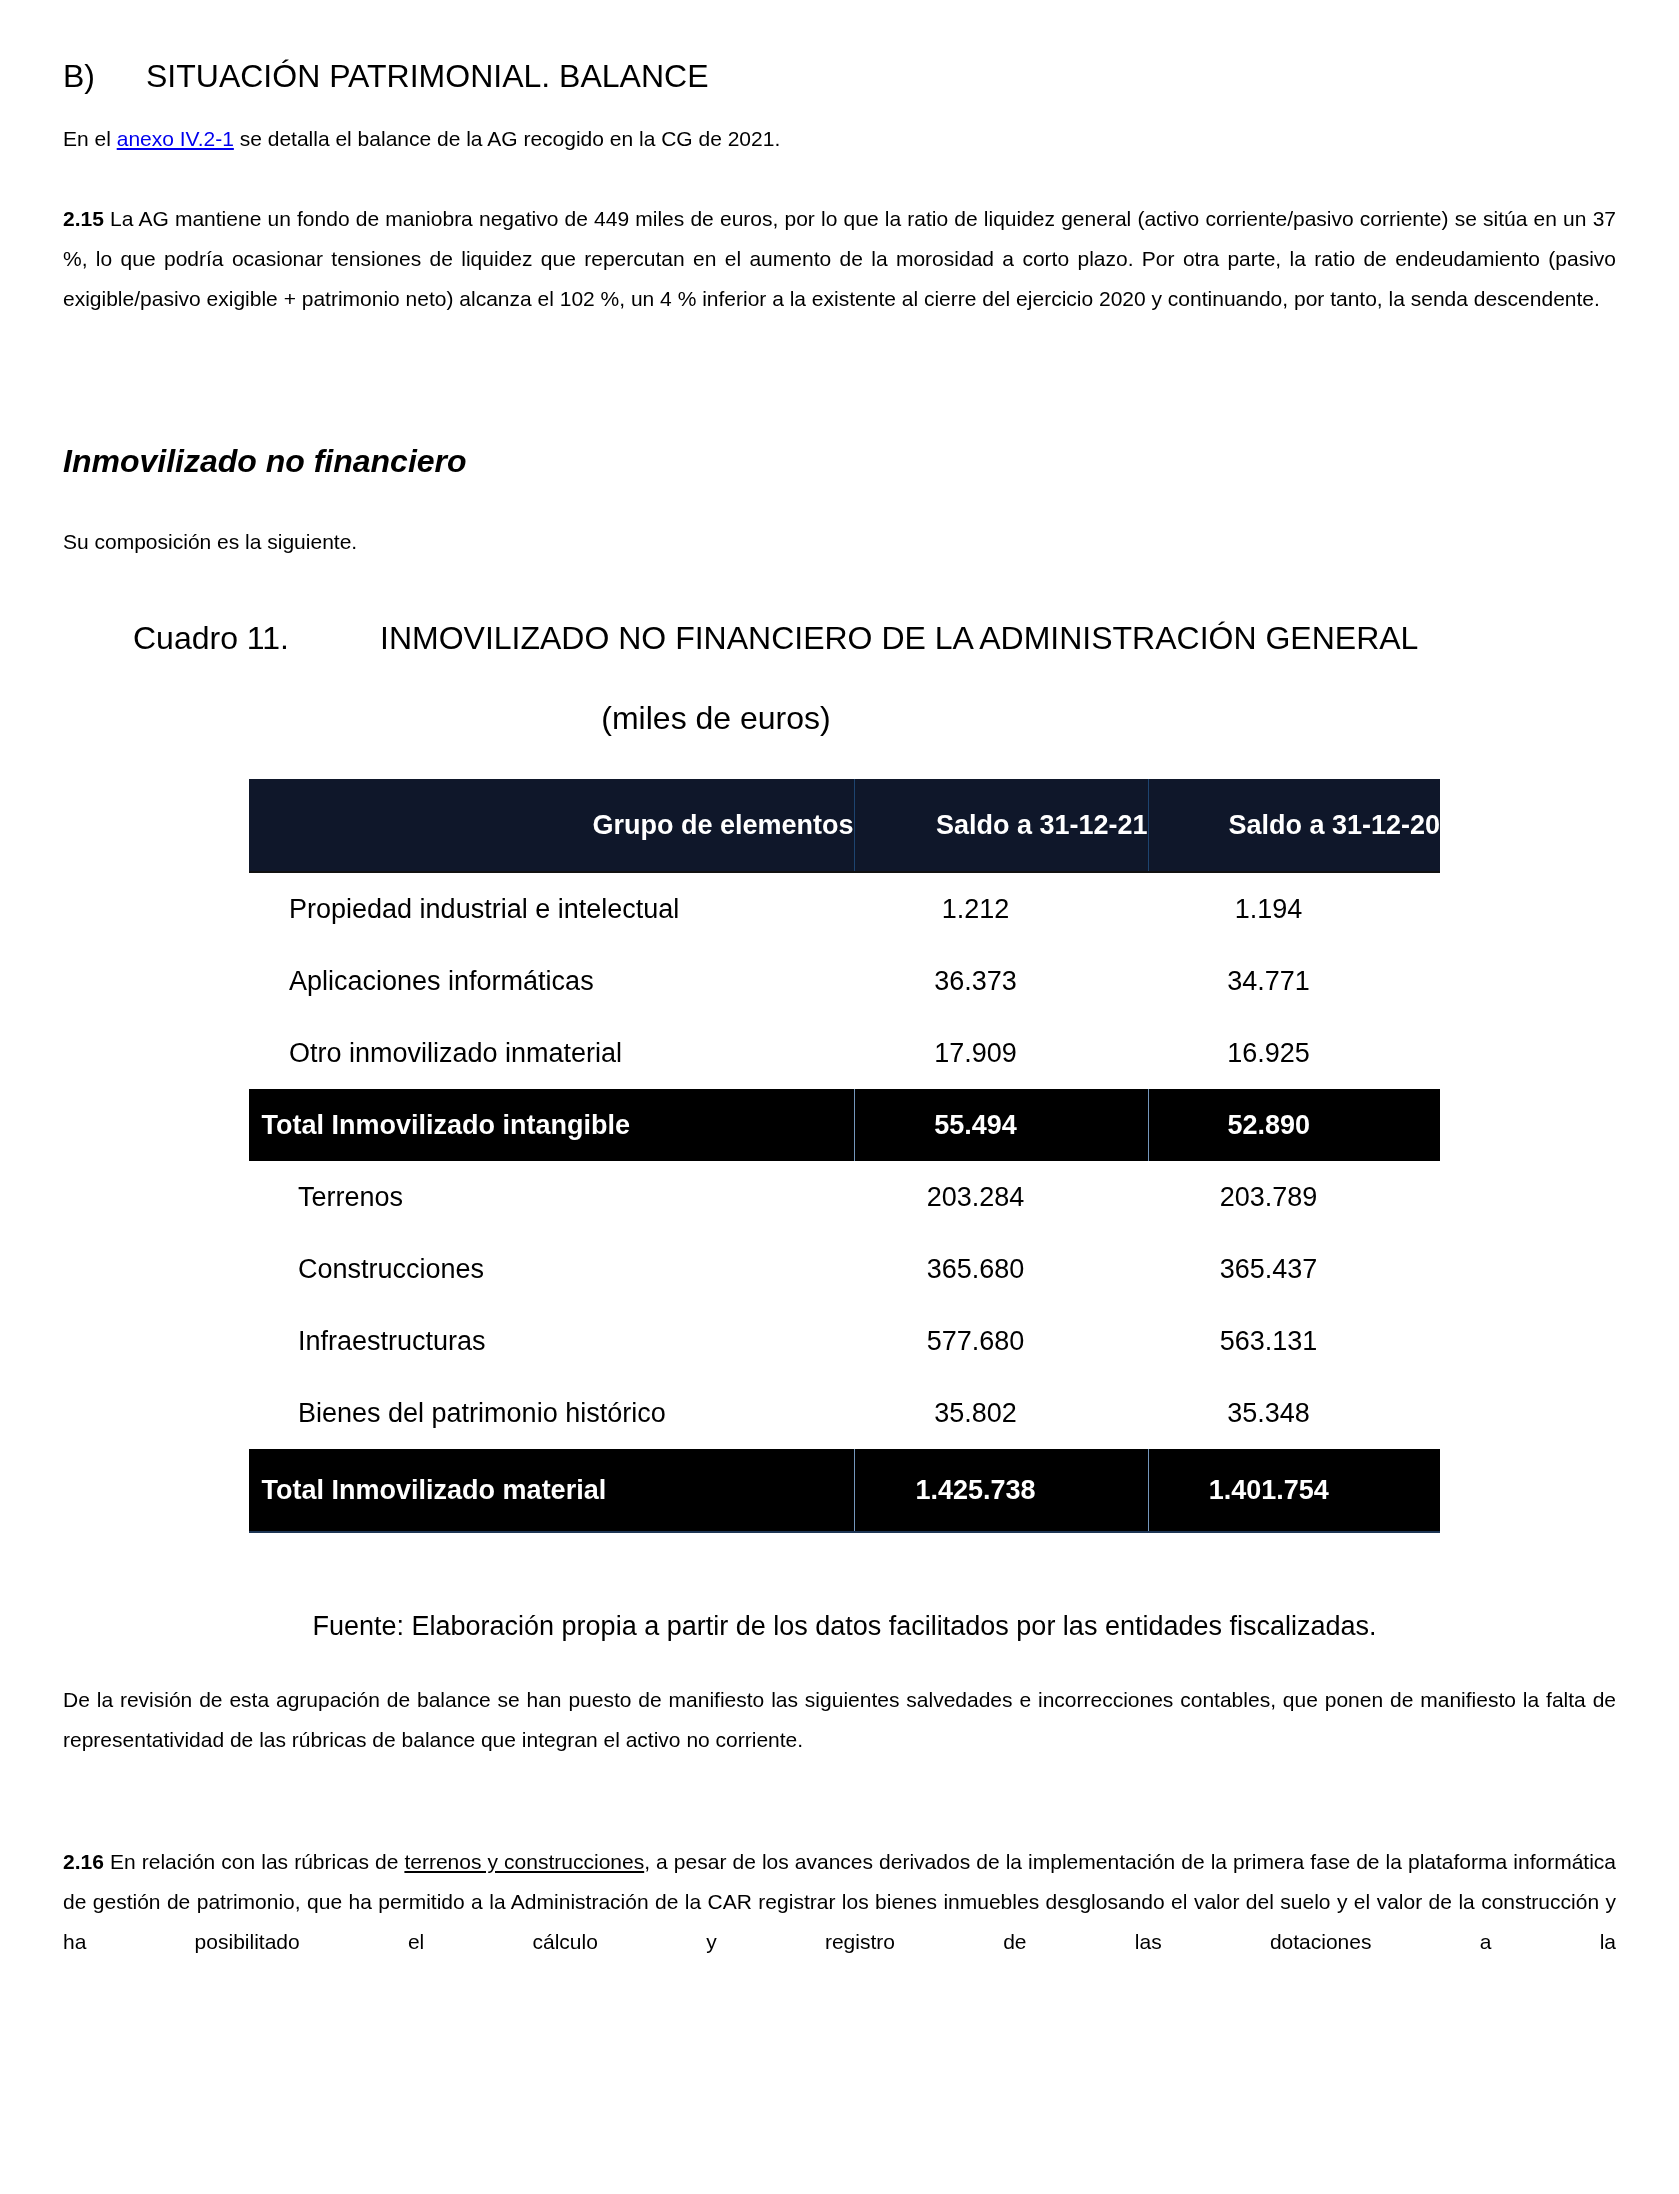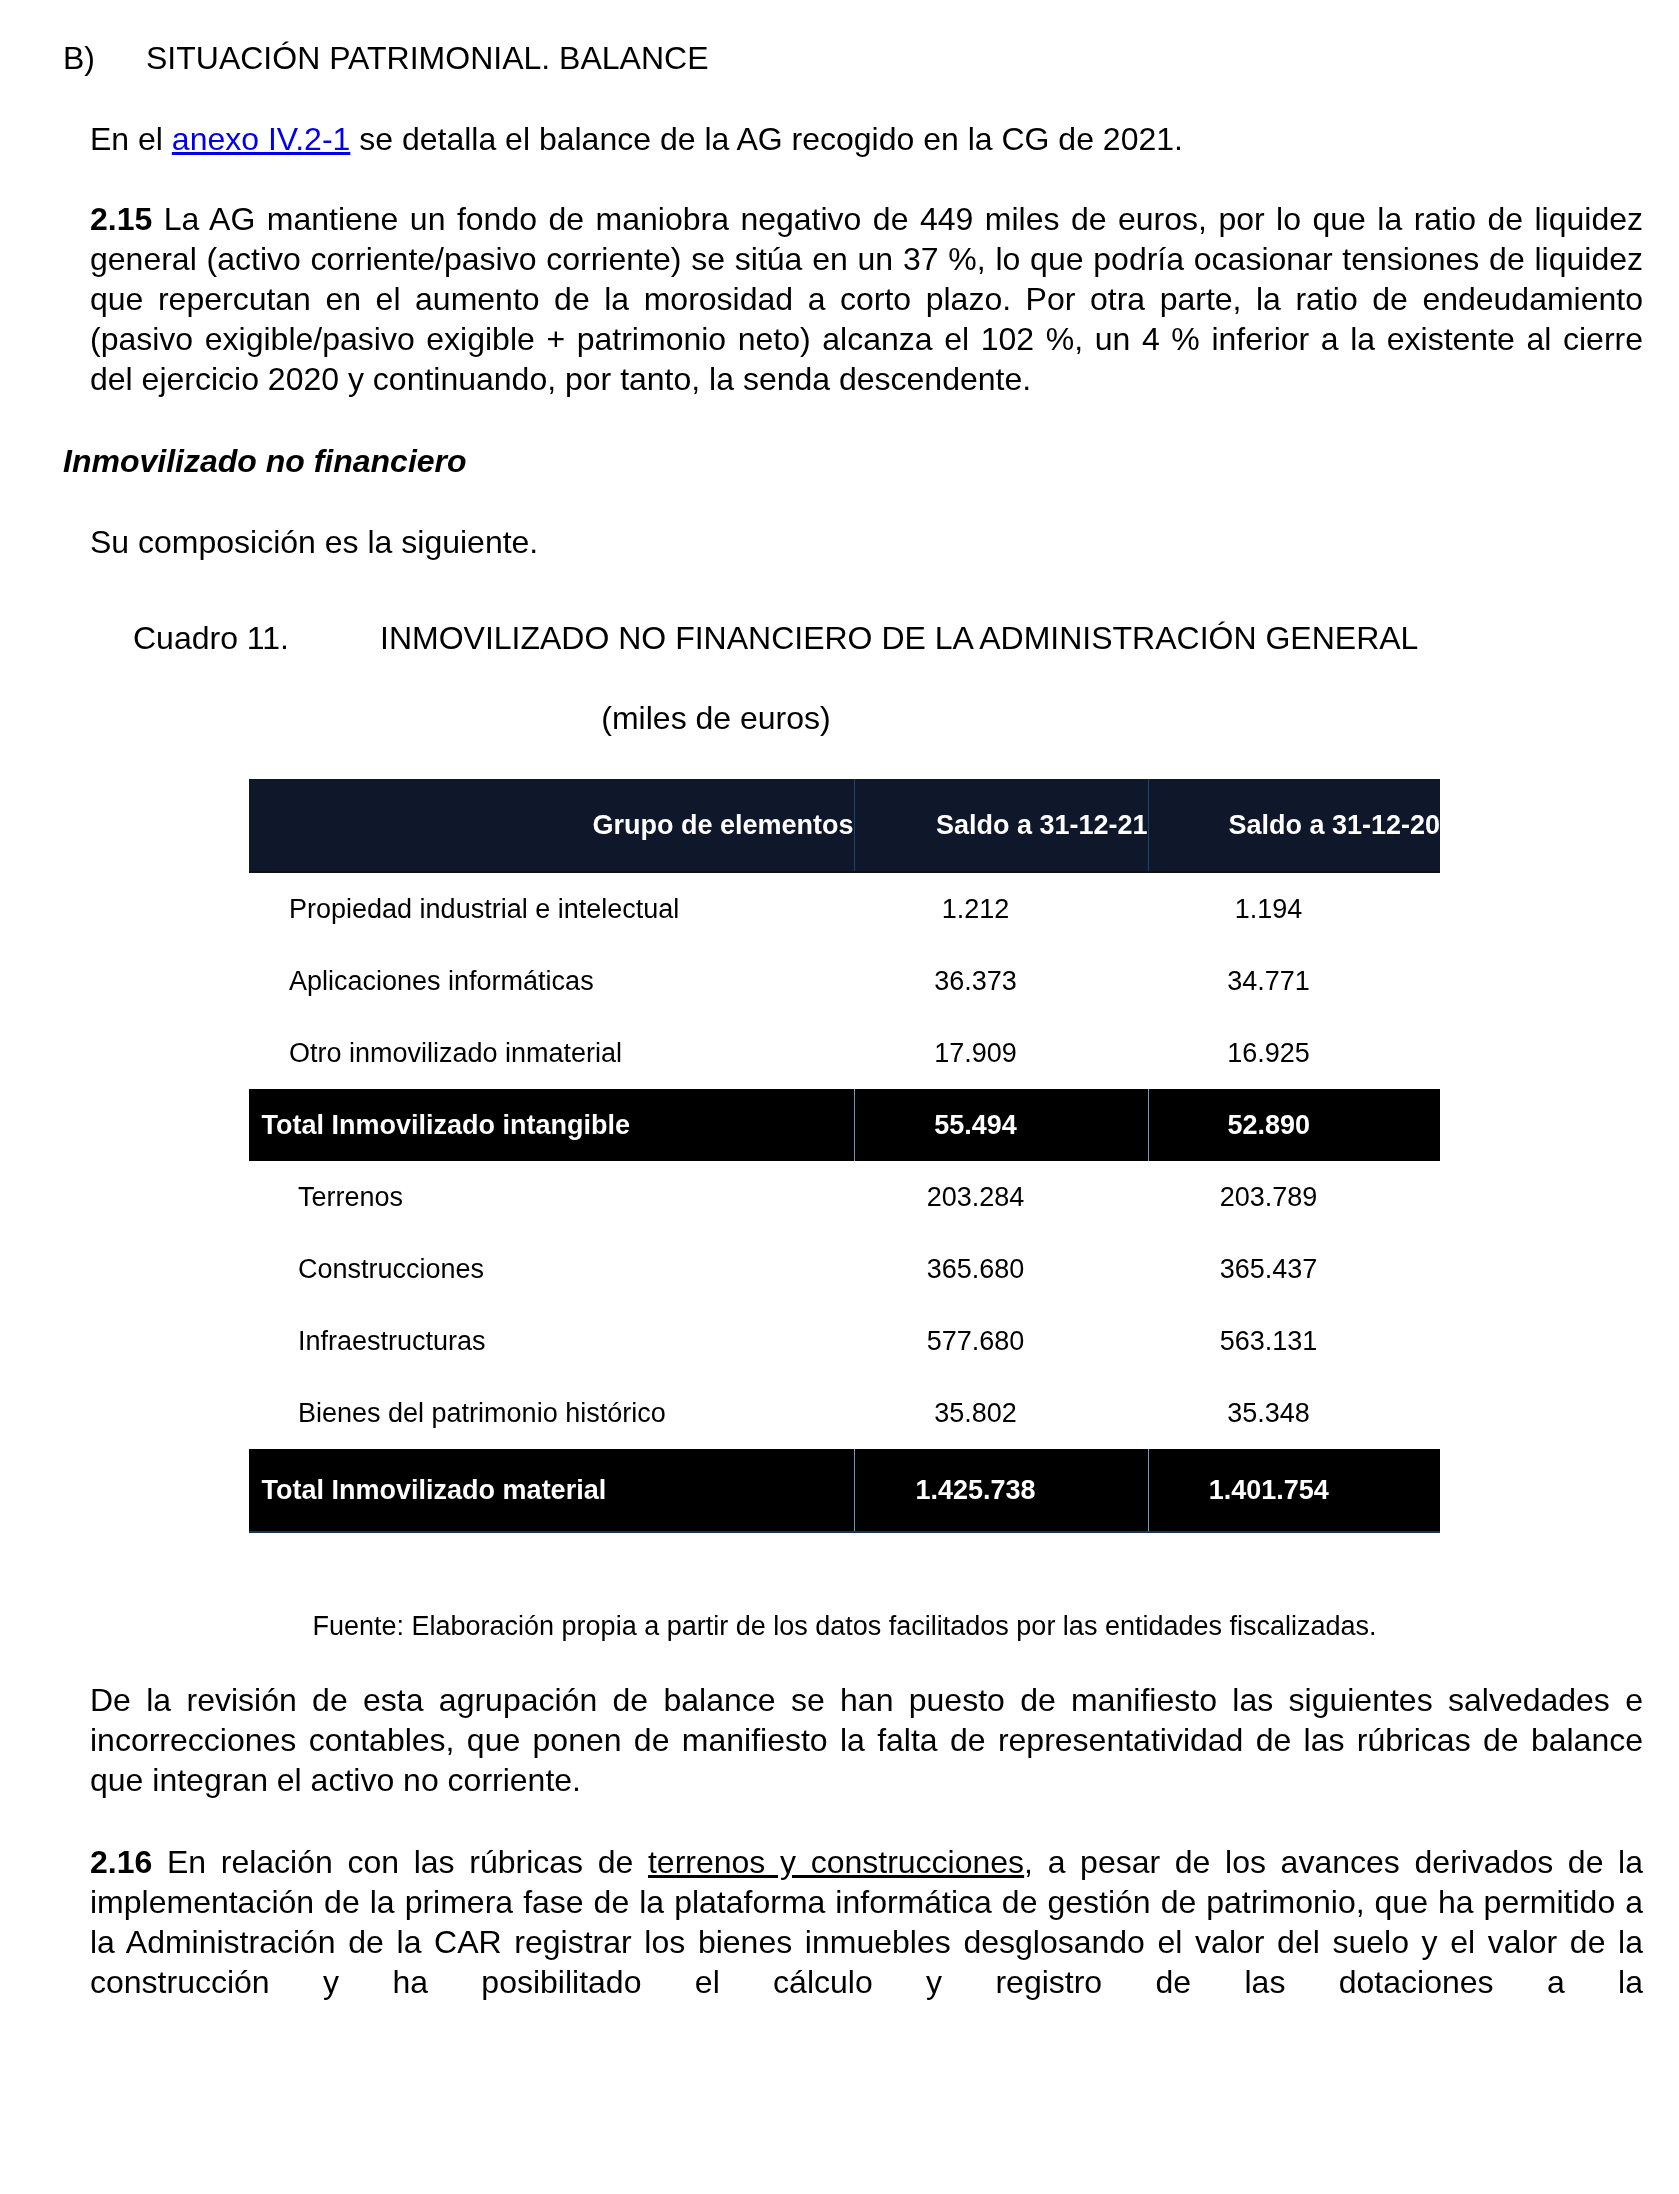--- a/index.html
+++ b/index.html
@@ -1,18 +1,18 @@
 <!DOCTYPE html>
 <html style="font-size:12.6px"><head>
 <meta charset="utf-8">
 <style>
   html, body { margin: 0; padding: 0; background: #ffffff; }
   body { width: 1680px; height: 2194px; position: relative; overflow: hidden;
          font-family: "Liberation Sans", sans-serif; color: #000; }
-  .block { position: absolute; left: 63px; width: 1553px; font-size: 32px; line-height: 40px; margin-left: 27px; }
+  .block { position: absolute; left: 63px; width: 1553px; font-size: 21px; line-height: 40px; }
   .justify { text-align: justify; text-align-last: left; }
   .justify-full { text-align: justify; text-align-last: justify; }
   .heading { position: absolute; left: 63px; font-size: 32px; }
   .heading .lab { display: inline-block; width: 83px; }
   .link { color: #0000ee; text-decoration: underline; }
   .ul { text-decoration: underline; }
   b { font-weight: bold; }
   .subhead { position: absolute; left: 63px; font-size: 32px; font-weight: bold; font-style: italic; }
   .cuadro { position: absolute; left: 133px; top: 620px; font-size: 32px; font-weight: normal; white-space: nowrap; }
   .cuadro .num { display: inline-block; width: 247px; }
@@ -27,21 +27,21 @@
   table.t tr.total td { background: #000000; color: #fff; font-weight: bold; border-right: 0.8px solid #7497bc; }
   table.t tr.total td:last-child { border-right: none; }
   table.t tr.total td.lbl { padding-left: 12.6px; }
   table.t tr.total.last td { height: 82px; border-bottom: 2.4px solid #1d3554; }
   col.c1 { width: 605px; } col.c2 { width: 294px; } col.c3 { width: 292px; }
   .source { position: absolute; left: 249px; width: 1191px; top: 1611px; text-align: center; font-size: 27px; }
 </style>
 </head>
 <body>
 
-<div class="heading" style="top:40px;">
+<div class="heading" style="top:58px;">
   <span class="lab">B)</span><span>SITUACIÓN PATRIMONIAL. BALANCE</span>
 </div>
 
 <div class="block" style="top:119px;">
   <span>En el </span><a class="link">anexo IV.2-1</a><span> se detalla el balance de la AG recogido en la CG de 2021.</span>
 </div>
 
 <div class="block justify" style="top:199px;">
   <b>2.15</b><span> La AG mantiene un fondo de maniobra negativo de 449 miles de euros, por lo que la ratio de liquidez general (activo corriente/pasivo corriente) se sitúa en un 37 %, lo que podría ocasionar tensiones de liquidez que repercutan en el aumento de la morosidad a corto plazo. Por otra parte, la ratio de endeudamiento (pasivo exigible/pasivo exigible + patrimonio neto) alcanza el 102 %, un 4 % inferior a la existente al cierre del ejercicio 2020 y continuando, por tanto, la senda descendente.</span>
 </div>

